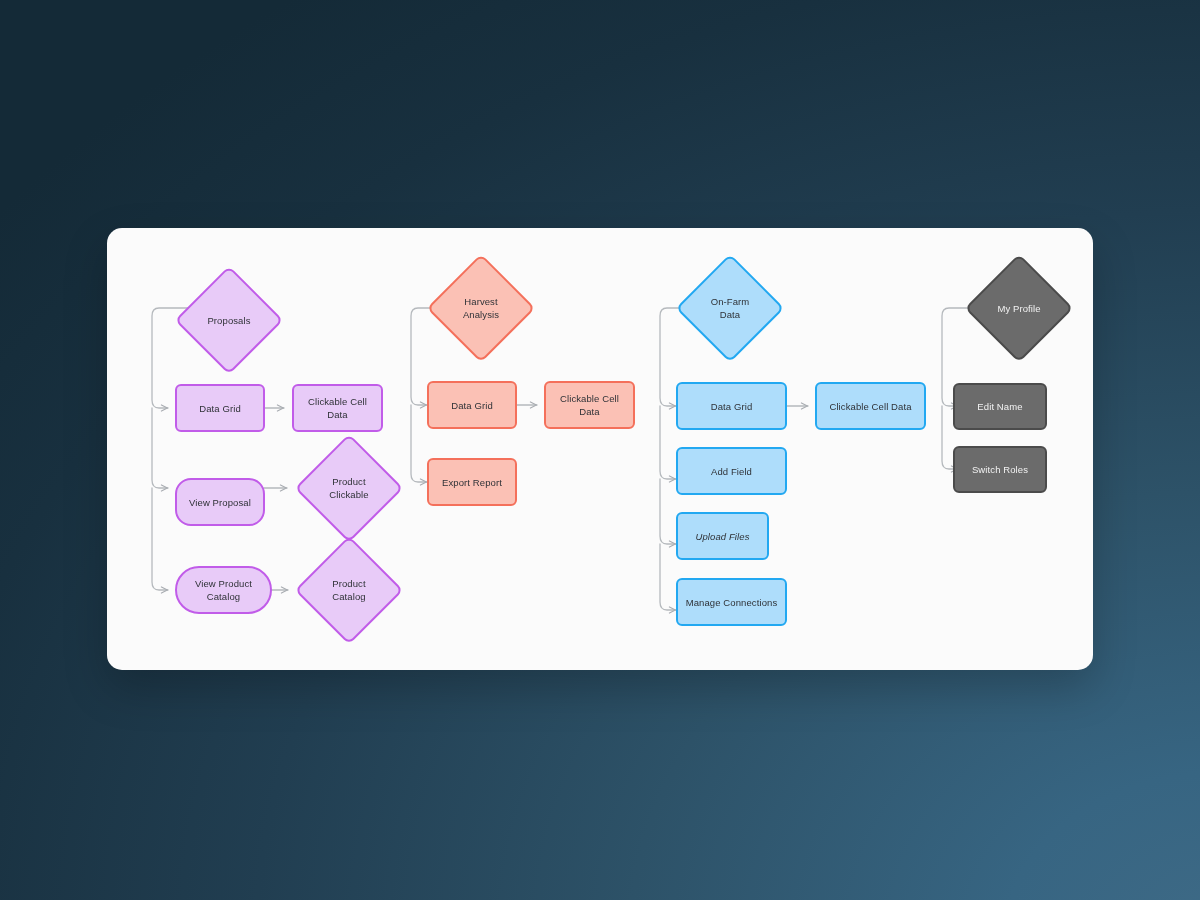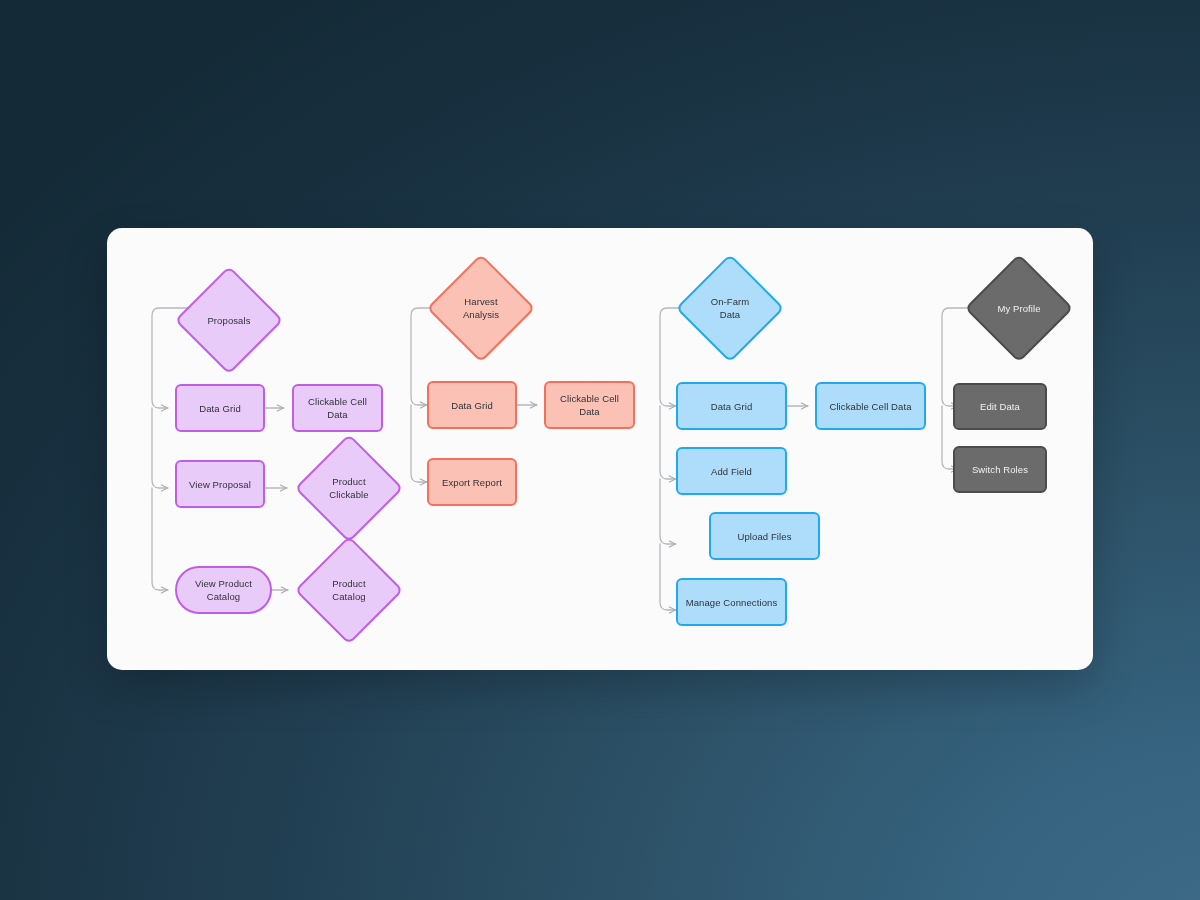--- a/index.html
+++ b/index.html
@@ -146,21 +146,21 @@
       </div>
 
       <div class="node rect p-purple" style="left:68px; top:156px; width:90px; height:48px;">
         <span>Data Grid</span>
       </div>
 
       <div class="node rect p-purple" style="left:185px; top:156px; width:91px; height:48px;">
         <span>Clickable Cell Data</span>
       </div>
 
-      <div class="node rect p-purple" style="left:68px; top:232px; width:90px; height:48px;">
+      <div class="node rect p-purple" style="left:68px; top:250px; width:90px; height:48px;border-radius:16px;">
         <span>View Proposal</span>
       </div>
 
       <div class="node diamond p-purple" style="left:186px; top:204px; width:112px; height:112px;">
         <span class="dshape"></span>
         <span class="dtext">
           <span>Product</span><br>
           <span>Clickable</span>
         </span>
       </div>
@@ -210,35 +210,35 @@
       </div>
 
       <div class="node rect p-blue" style="left:708px; top:154px; width:111px; height:48px;">
         <span>Clickable Cell Data</span>
       </div>
 
       <div class="node rect p-blue" style="left:569px; top:219px; width:111px; height:48px;">
         <span>Add Field</span>
       </div>
 
-      <div class="node rect p-blue" style="left:602px; top:284px; width:111px; height:48px;">
+      <div class="node rect p-blue" style="left:569px; top:284px; width:93px; height:48px;font-style:italic;">
         <span>Upload Files</span>
       </div>
 
       <div class="node rect p-blue" style="left:569px; top:350px; width:111px; height:48px;">
         <span>Manage Connections</span>
       </div>
 
       <div class="node diamond p-gray" style="left:856px; top:24px; width:112px; height:112px;">
         <span class="dshape"></span>
         <span class="dtext">My Profile</span>
       </div>
 
       <div class="node rect p-gray" style="left:846px; top:155px; width:94px; height:47px;">
-        <span>Edit Data</span>
+        <span>Edit Name</span>
       </div>
 
       <div class="node rect p-gray" style="left:846px; top:218px; width:94px; height:47px;">
         <span>Switch Roles</span>
       </div>
 
     </div>
   </div>
 </div>
 

